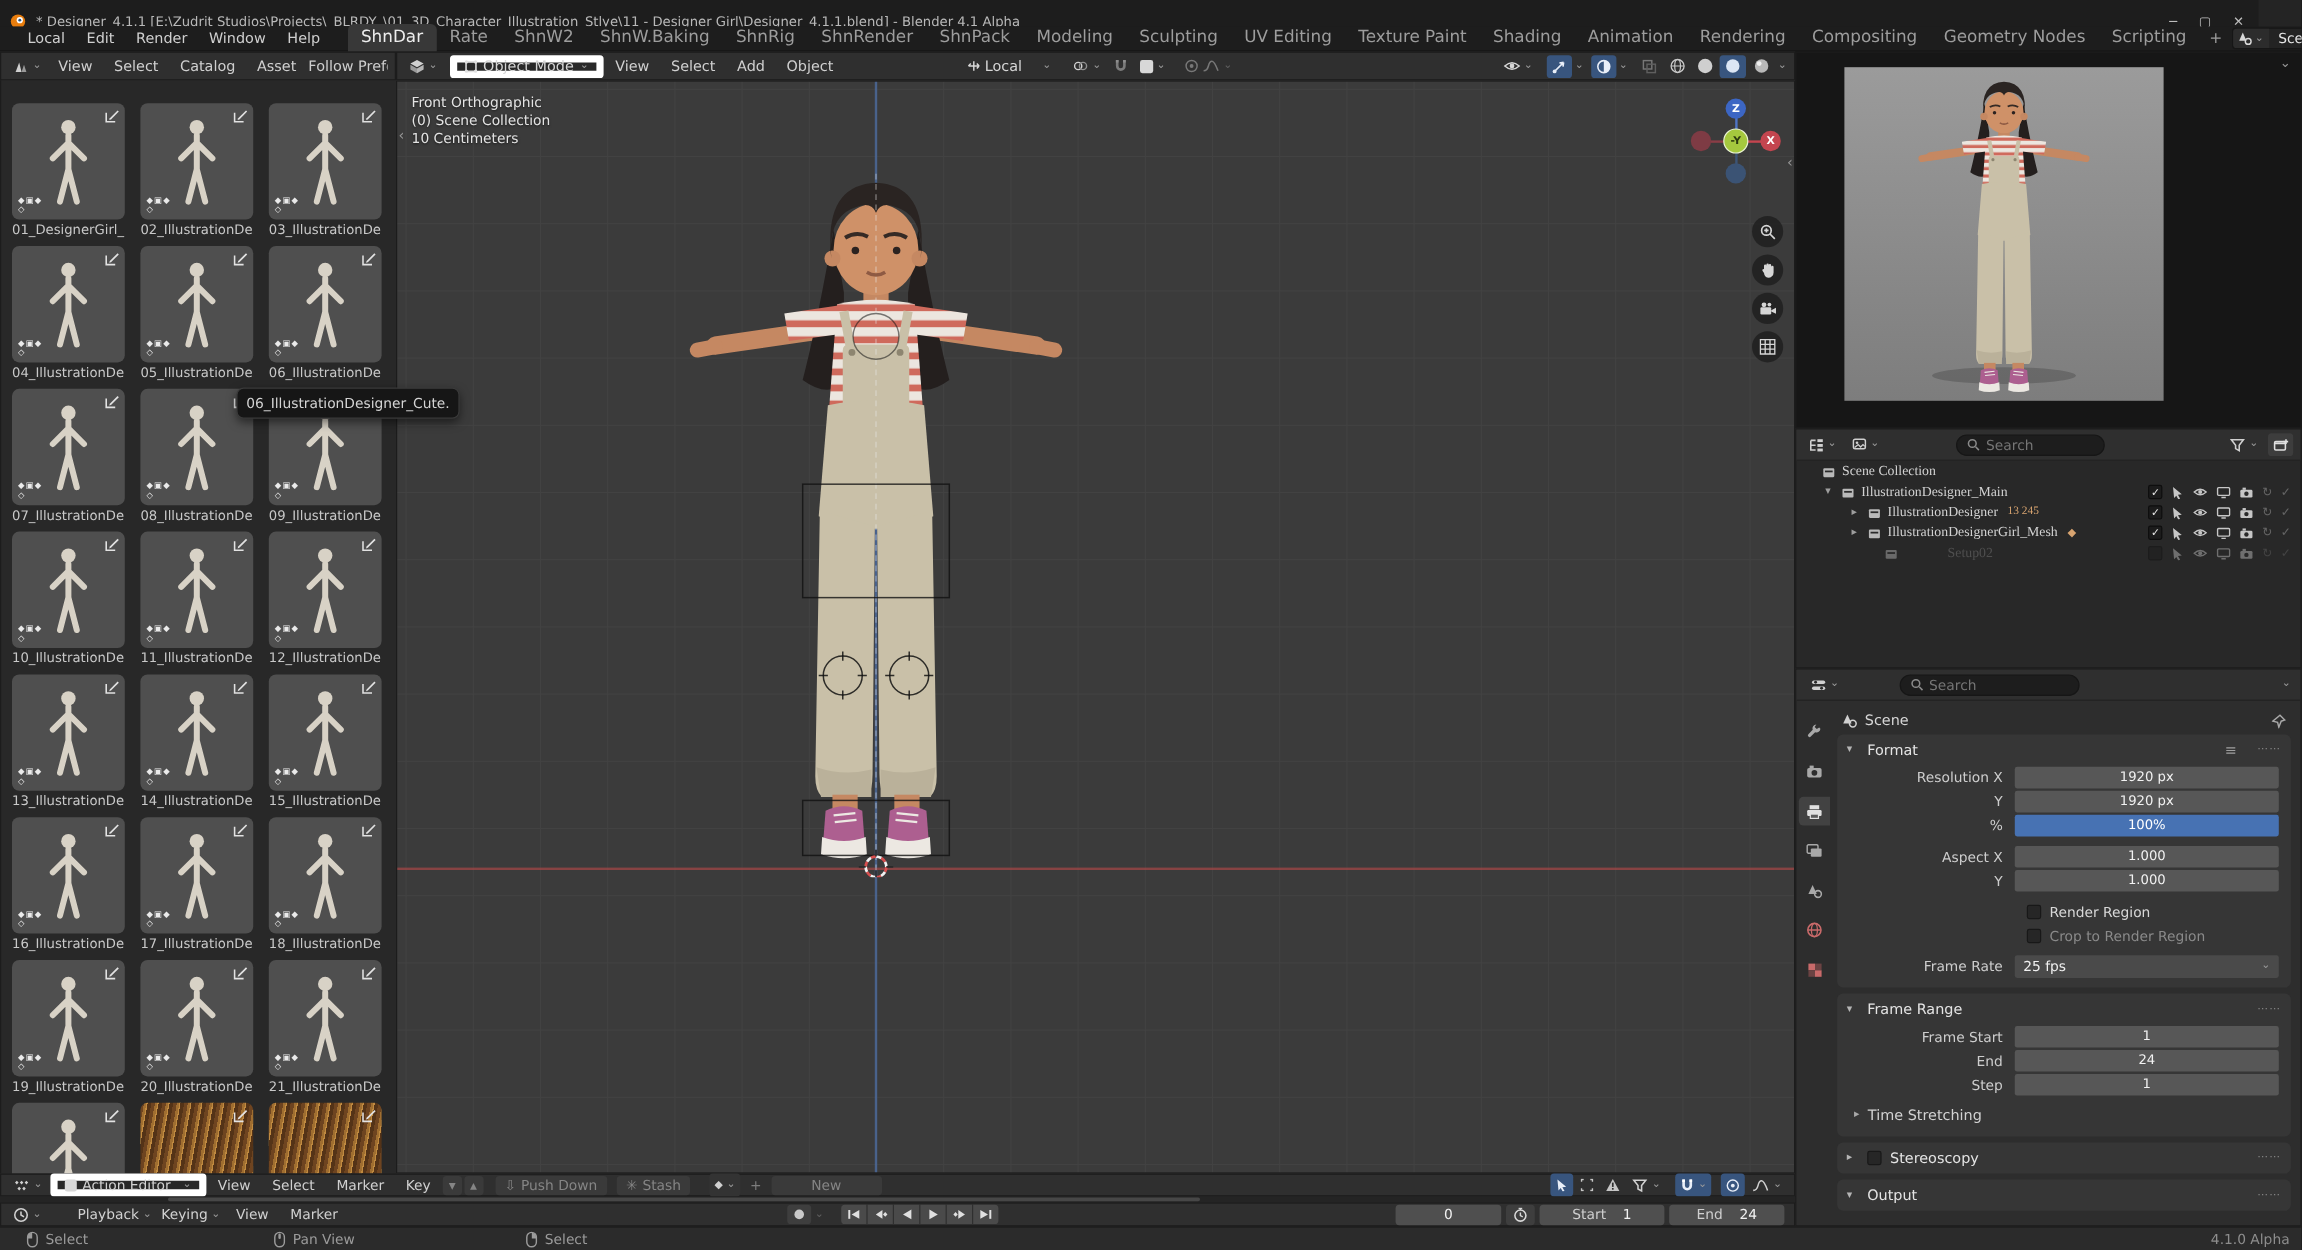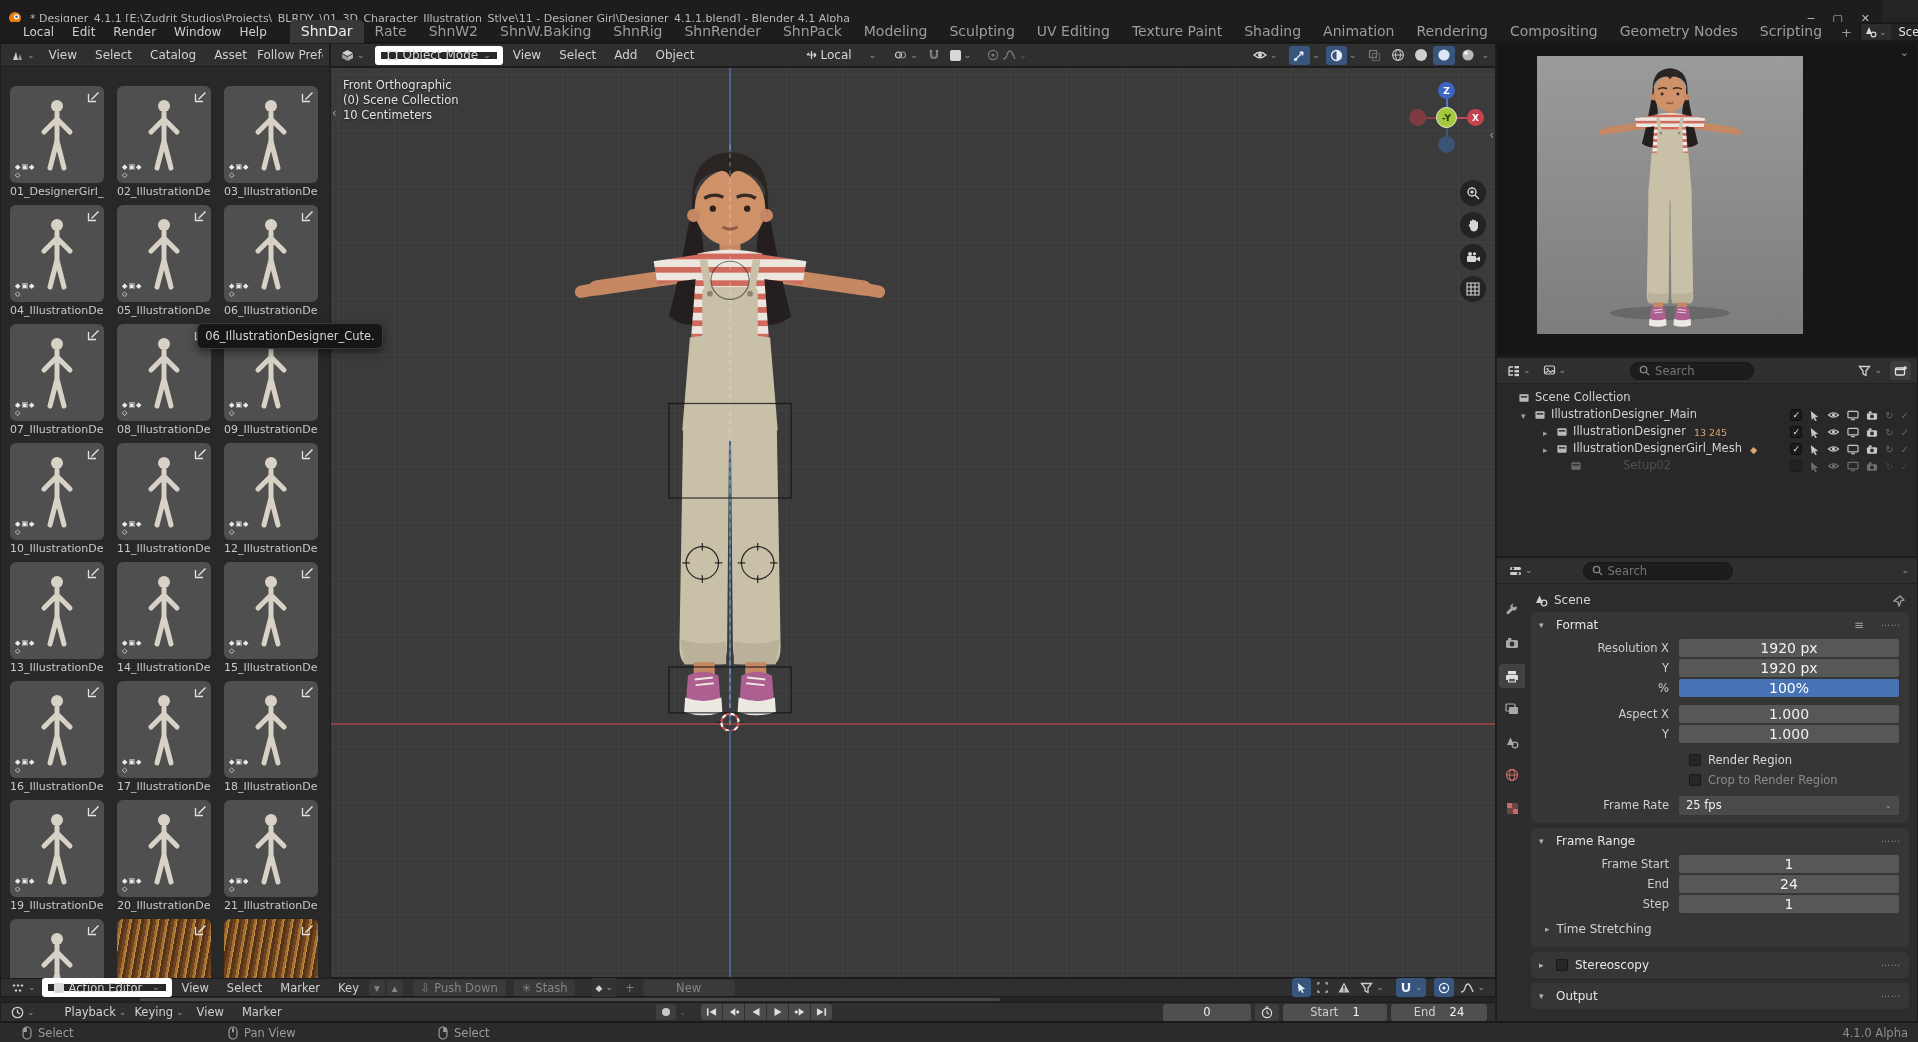--- a/index.html
+++ b/index.html
@@ -72,21 +72,21 @@
 .stage{position:absolute;left:40px;top:12px;width:266px;height:278px;background:linear-gradient(#9b9b9b,#7d7d7d);left:40px;}
 .stage .shadow{position:absolute;left:50%;bottom:14px;width:120px;height:14px;background:rgba(0,0,0,.18);border-radius:50%;transform:translateX(-50%);}
 .preview .pv-chev{position:absolute;right:8px;top:2px;color:#9a9a9a;font-size:11px;}
 
 
 .outliner{position:absolute;left:1496px;top:357px;width:422px;height:200px;background:#282828;border:1px solid #1c1c1c;}
 .ohdr{display:flex;align-items:center;gap:4px;height:26px;background:#2f2f2f;border-bottom:1px solid #222;padding:0 6px;}
 .searchpill{display:flex;align-items:center;gap:5px;background:#1d1d1d;border:1px solid #161616;border-radius:10px;height:18px;padding:0 8px;color:#888;}
 .searchpill input{background:transparent;border:0;outline:0;color:#cfcfcf;font-size:11.5px;width:90px;font-family:inherit;}
 .orows{padding:3px 2px;}
-.orow{display:flex;align-items:flex-end;height:17px;font-size:11.5px;color:#d2d2d2;padding-left:6px;}
+.orow{display:flex;align-items:flex-start;height:17px;font-size:11.5px;color:#d2d2d2;padding-left:6px;font-family:Liberation Serif, serif;}
 .orow.d1{padding-left:22px;}
 .orow.d2{padding-left:44px;}
 .orow .oexp{width:13px;color:#9e9e9e;font-size:9px;}
 .orow .oicn{margin-right:5px;color:#c9c9c9;}
 .orow .obadge{color:#d8a470;font-size:9.5px;margin-left:8px;}
 .orow.dim{color:#7c7c7c;gap:36px;}
 .oicons{margin-left:auto;display:flex;align-items:center;gap:7px;padding-right:6px;color:#c6c6c6;}
 .ockbx{width:12px;height:12px;background:#1c1c1c;border:1px solid #0e0e0e;border-radius:2px;display:flex;align-items:center;justify-content:center;font-size:9px;color:#e8e8e8;}
 .orow:not(.checked) .ockbx span{visibility:hidden;}
 .oicons .gho{opacity:.38;font-size:10px;}
@@ -103,21 +103,21 @@
 .crumb .pin{margin-left:auto;color:#a8a8a8;}
 .panel{background:#363636;border-radius:5px;margin-bottom:5px;padding-bottom:7px;}
 .panel.closed{padding-bottom:0;}
 .panelhdr{display:flex;align-items:center;height:26px;padding:0 8px;gap:7px;color:#e4e4e4;font-size:12px;}
 .panelhdr .pchev{color:#b5b5b5;font-size:9px;width:10px;}
 .panelhdr .dots{margin-left:auto;color:#8a8a8a;font-size:9px;letter-spacing:1px;}
 .panelhdr .lsticon{color:#9f9f9f;margin-left:auto;}
 .panelhdr .dots2{color:#8a8a8a;font-size:9px;letter-spacing:1px;margin-left:10px;}
 .prow{display:flex;align-items:center;height:20px;padding:0 10px 0 0;}
 .prow .plabel{width:148px;text-align:right;padding-right:10px;color:#cdcdcd;font-size:11.5px;white-space:nowrap;}
-.prow .pfield{flex:1;height:18px;line-height:18px;background:#575757;border-radius:2px;text-align:center;color:#f2f2f2;font-size:14px;}
+.prow .pfield{flex:1;height:18px;line-height:18px;background:#575757;border-radius:2px;text-align:center;color:#f2f2f2;font-size:11px;}
 .prow.slider .pfield{background:#4772b3;color:#fff;}
 .prow.gap{margin-top:6px;}
 .pcheckrow{display:flex;align-items:center;height:20px;padding-left:158px;gap:7px;color:#d8d8d8;font-size:11.5px;}
 .pcheckrow .cbx{width:12px;height:12px;background:#262626;border:1px solid #181818;border-radius:2px;}
 .pcheckrow.dis{color:#8a8a8a;}
 .pselrow{display:flex;align-items:center;height:22px;padding:0 10px 0 0;margin-top:4px;}
 .pselrow .plabel{width:148px;text-align:right;padding-right:10px;color:#cdcdcd;font-size:11.5px;}
 .pselrow .psel{flex:1;height:19px;display:flex;align-items:center;background:#4a4a4a;border-radius:2px;padding:0 7px;color:#f0f0f0;font-size:11.5px;}
 .pselrow .psel .chev{margin-left:auto;}
 .subhdr{display:flex;align-items:center;gap:7px;height:22px;padding:0 14px;color:#d2d2d2;margin-top:4px;}

